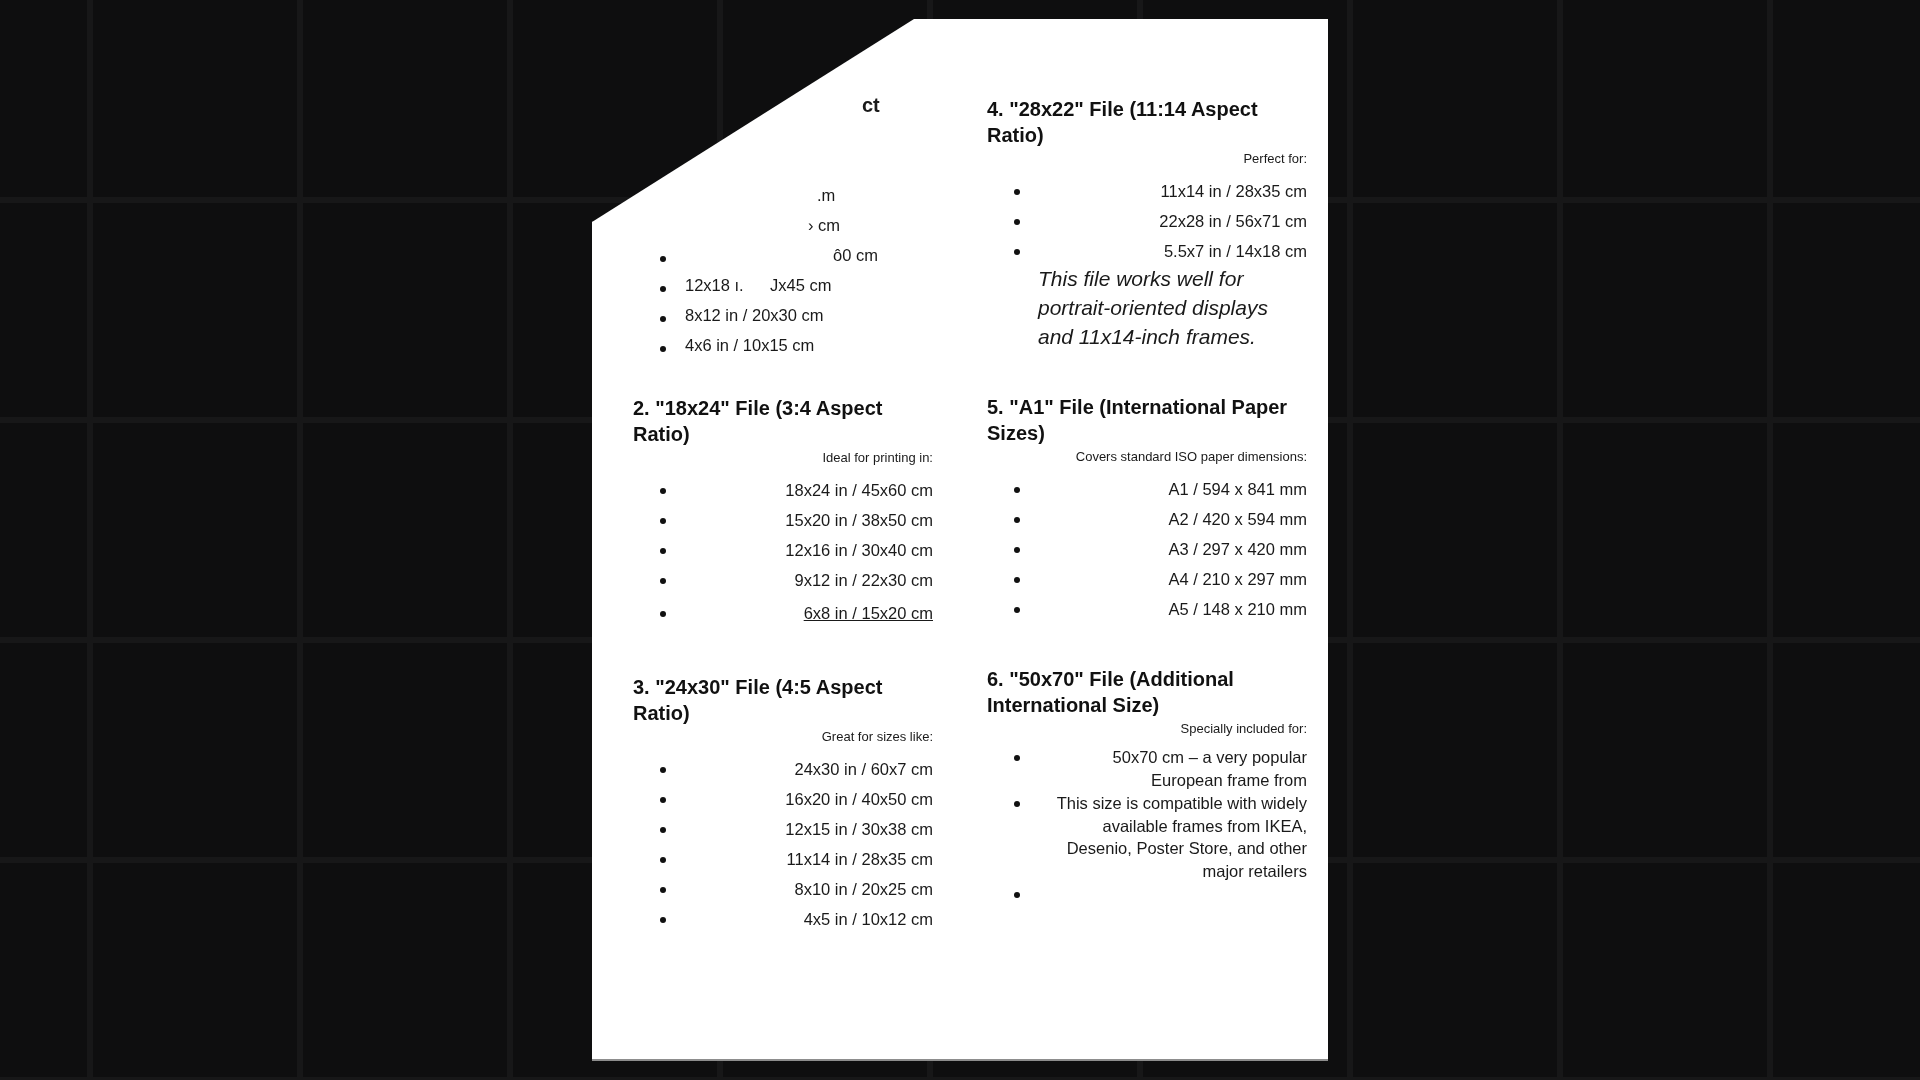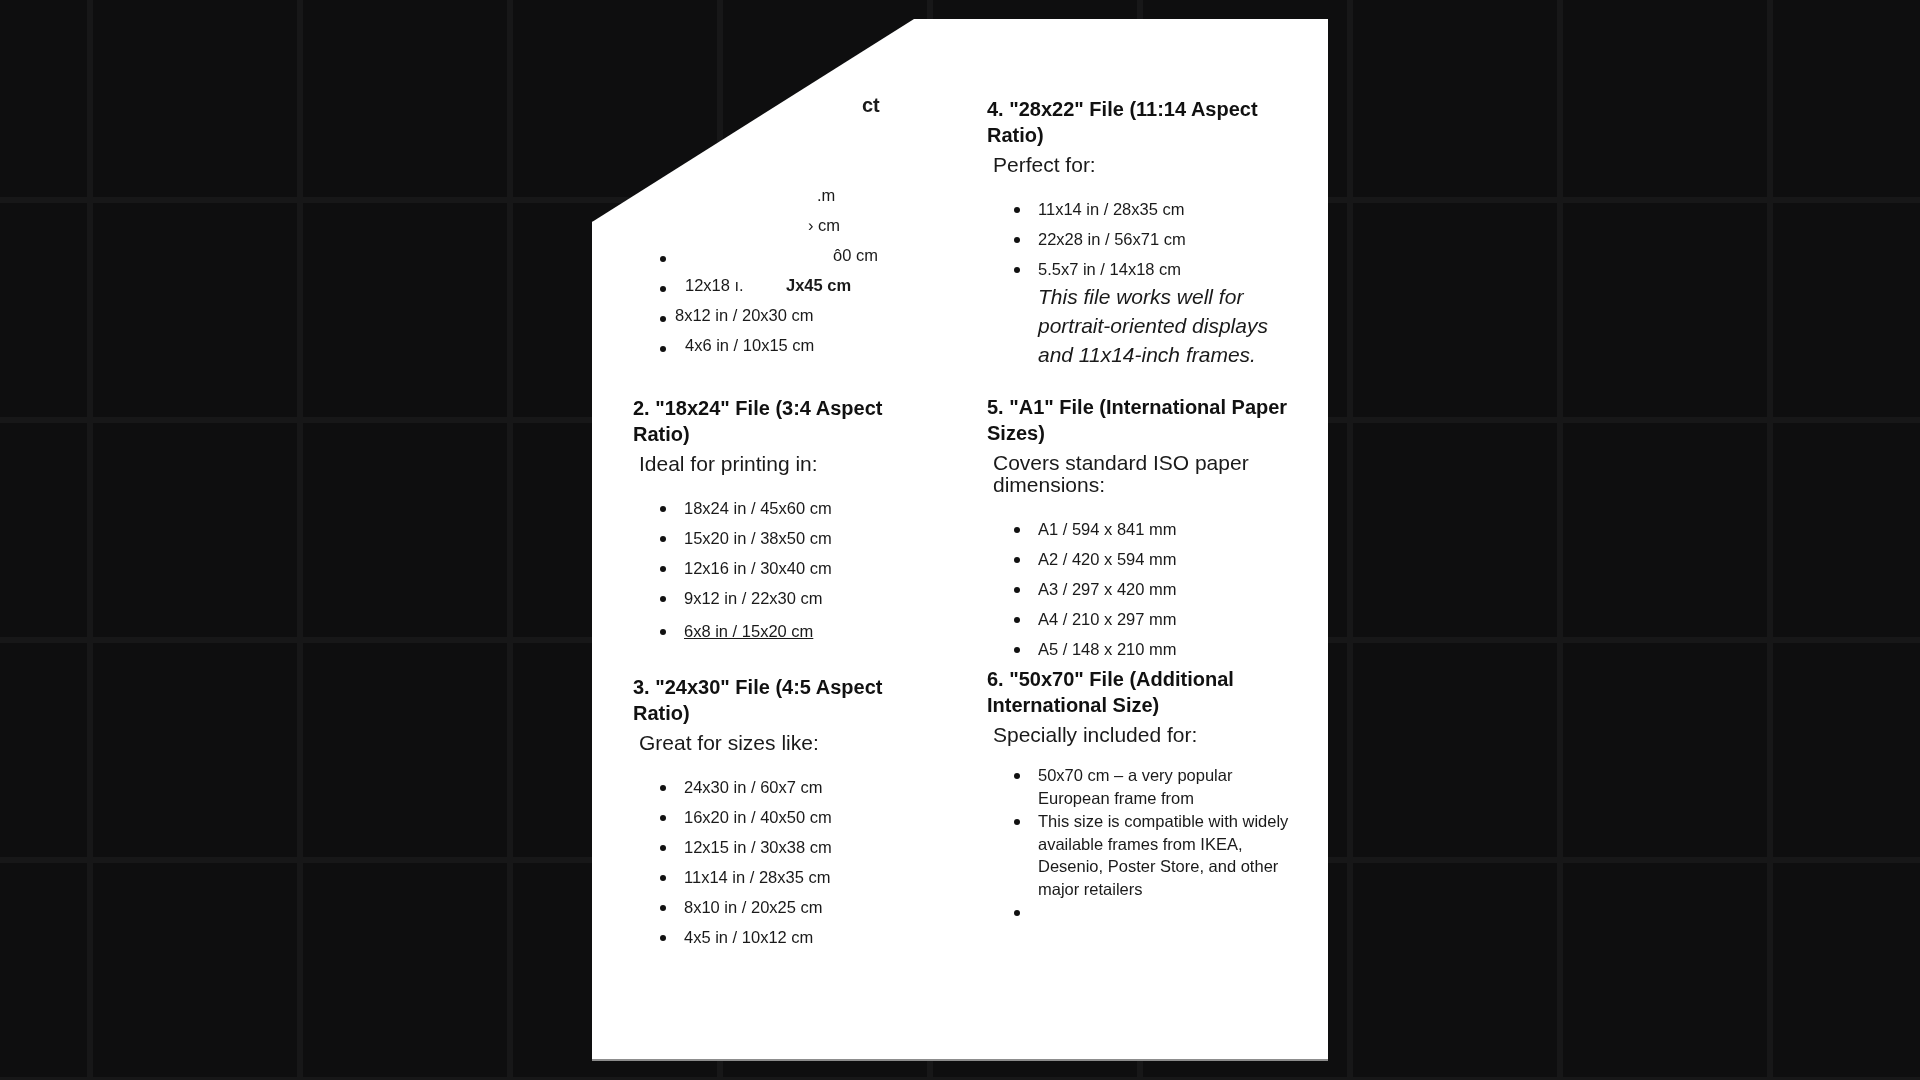--- a/index.html
+++ b/index.html
@@ -57,29 +57,31 @@
       width: 100%;
     }
     .heading {
       font-weight: bold;
       font-size: 20px;
       line-height: 26px;
       margin: 0;
       color: #111;
     }
     .intro {
-      font-size: 21px;
+      font-size: 13px;
       line-height: 22px;
-      margin: 6px;
-      color: #1a1a1a;
+      margin: 0;
+      color: #1a1a1a;
+      text-align: right;
     }
     .items {
       list-style: none;
-      margin: 18px 0 0 0;
+      margin: 6px 0 0 0;
       padding: 0;
+      text-align: right;
     }
     .item {
       position: relative;
       padding-left: 51px;
       font-size: 16.5px;
       line-height: 30px;
       color: #1a1a1a;
     }
     .item .bullet {
       position: absolute;
@@ -128,23 +130,23 @@
 <div class="paper">
 
   <div>
     <span class="frag frag-bold" style="left:270px; top:75px;">ct</span>
     <span class="frag" style="left:225px; top:167px;">.m</span>
     <span class="frag" style="left:216px; top:197px;">› cm</span>
     <span class="frag-bullet" style="left:68px; top:237px;"></span>
     <span class="frag" style="left:197px; top:227px;margin-left:44px;">ô0 cm</span>
     <span class="frag-bullet" style="left:68px; top:267px;"></span>
     <span class="frag" style="left:93px; top:257px;text-align:right;">12x18 ı.</span>
-    <span class="frag" style="left:194px; top:257px;font-weight:bold;">Jx45 cm</span>
+    <span class="frag" style="left:178px; top:257px;">Jx45 cm</span>
     <span class="frag-bullet" style="left:68px; top:297px;"></span>
-    <span class="frag" style="left:83px; top:287px;">8x12 in / 20x30 cm</span>
+    <span class="frag" style="left:93px; top:287px;">8x12 in / 20x30 cm</span>
     <span class="frag-bullet" style="left:68px; top:327px;"></span>
     <span class="frag" style="left:93px; top:317px;">4x6 in / 10x15 cm</span>
   </div>
 
   <div class="col col-left">
     <div class="section" style="top:376px;">
       <h2 class="heading">
         <span>2. "18x24" File (3:4 Aspect</span><br>
         <span>Ratio)</span>
       </h2>

